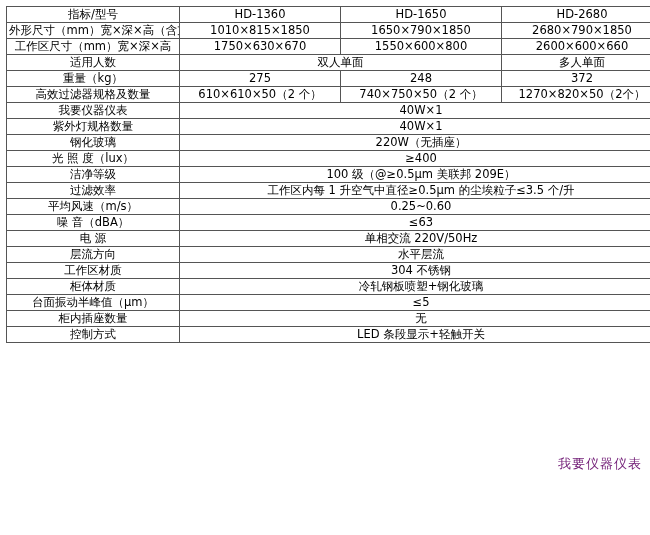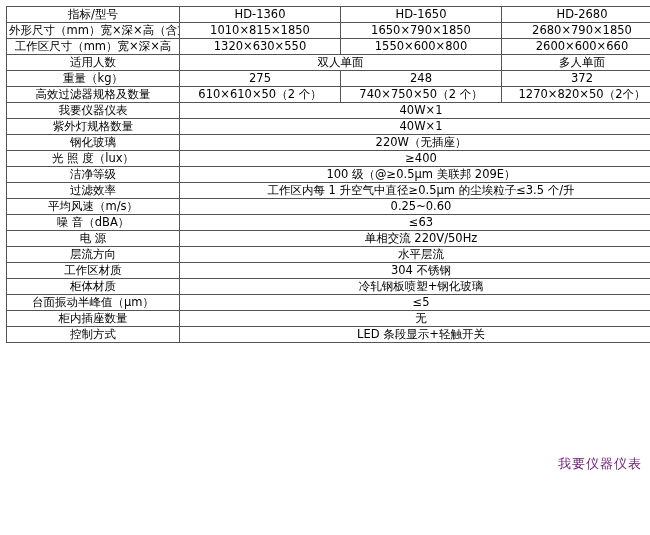--- a/index.html
+++ b/index.html
@@ -94,21 +94,21 @@
           <td class="val">HD-2680</td>
         </tr>
         <tr>
           <td class="label small">外形尺寸（mm）宽×深×高（含支架）</td>
           <td class="val">1010×815×1850</td>
           <td class="val">1650×790×1850</td>
           <td class="val">2680×790×1850</td>
         </tr>
         <tr>
           <td class="label">工作区尺寸（mm）宽×深×高</td>
-          <td class="val">1320×630×550</td>
+          <td class="val">1750×630×670</td>
           <td class="val">1550×600×800</td>
           <td class="val">2600×600×660</td>
         </tr>
         <tr>
           <td class="label">适用人数</td>
           <td class="val" colspan="2">双人单面</td>
           <td class="val">多人单面</td>
         </tr>
         <tr>
           <td class="label">重量（kg）</td>

